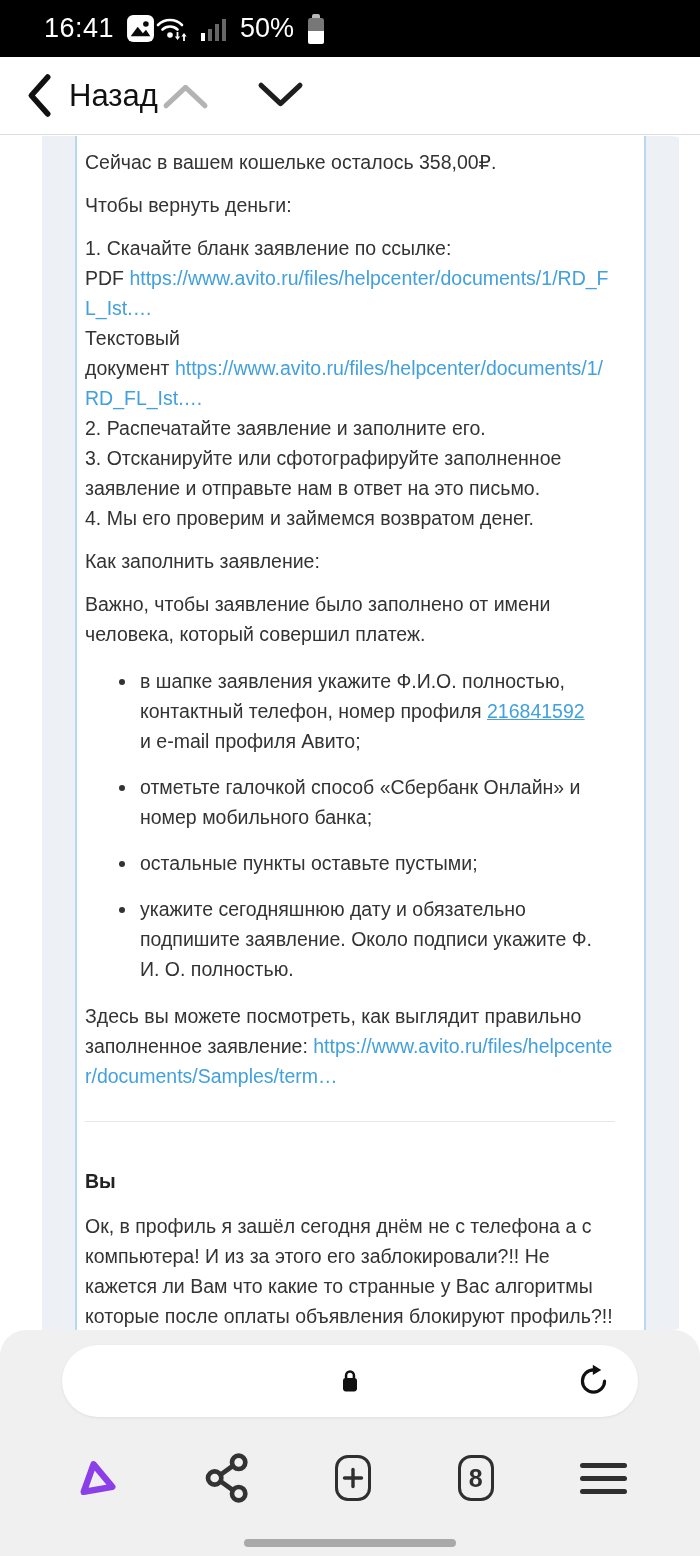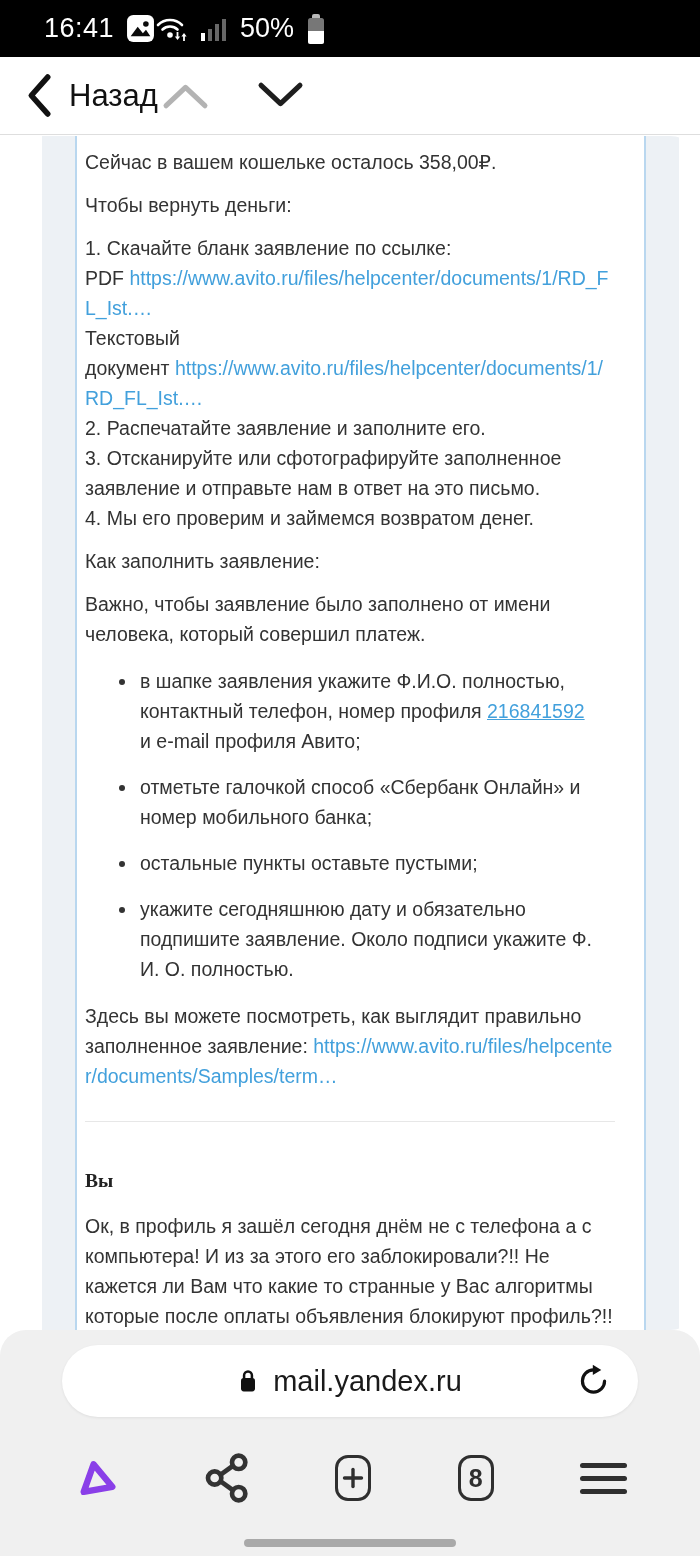--- a/index.html
+++ b/index.html
@@ -40,21 +40,21 @@
   .email-body{
     position:absolute;top:0;left:85px;width:530px;padding-top:11px;
     font-size:19.5px;line-height:30px;color:#333;
   }
   .email-body p{margin:0 0 13px 0;}
   .email-body ul{margin:17px 0 17px 0;padding-left:37px;}
   .email-body li{margin:16px;padding-left:2px;}
   .email-link{color:#42a0dc;text-decoration:none;word-break:break-all;cursor:pointer;}
   .email-link.u{text-decoration:underline;}
   .divider{border:none;border-top:1px solid #e7e7e7;margin:30px 0 44px 0;width:100%;}
-  .author{font-weight:bold;color:#222;margin:0 0 15px 0;font-family:Liberation Serif, serif;}
+  .author{font-weight:bold;color:#222;margin:0 0 15px 0;}
   
   .bottom-sheet{
     position:absolute;left:0;right:0;bottom:0;height:226px;background:#f0f0f0;
     border-radius:26px 26px 0 0;
   }
   .address-pill{
     position:absolute;top:15px;left:62px;width:576px;height:72px;background:#fff;
     border-radius:36px;box-shadow:0 1px 3px rgba(0,0,0,.07);
     display:flex;align-items:center;justify-content:center;gap:15px;cursor:pointer;
   }
@@ -172,21 +172,20 @@
   </main>
 
   <footer class="bottom-sheet">
     <div class="address-pill">
       <span style="display:flex;">
         <svg width="20" height="26" viewBox="0 0 24 30">
             <path d="M12 2a6.2 6.2 0 0 0-6.2 6.2V13h3V8.2a3.2 3.2 0 1 1 6.4 0V13h3V8.2A6.2 6.2 0 0 0 12 2z" fill="#111"></path>
             <rect x="3.6" y="11.5" width="16.8" height="16" rx="3.4" fill="#111"></rect>
           </svg>
       </span>
-      <span class="url">mail.yandex.ru</span>
       <button class="refresh">
         <span style="display:flex;">
           <svg width="33" height="33" viewBox="0 0 28 28">
               <path d="M23.4 14 A9.4 9.4 0 1 1 14 4.6" fill="none" stroke="#111" stroke-width="2.7" stroke-linecap="round"></path>
               <polygon points="13.4,0.2 20.6,4.6 13.4,9" fill="#111"></polygon>
             </svg>
         </span>
       </button>
     </div>
     <div class="toolbar">

